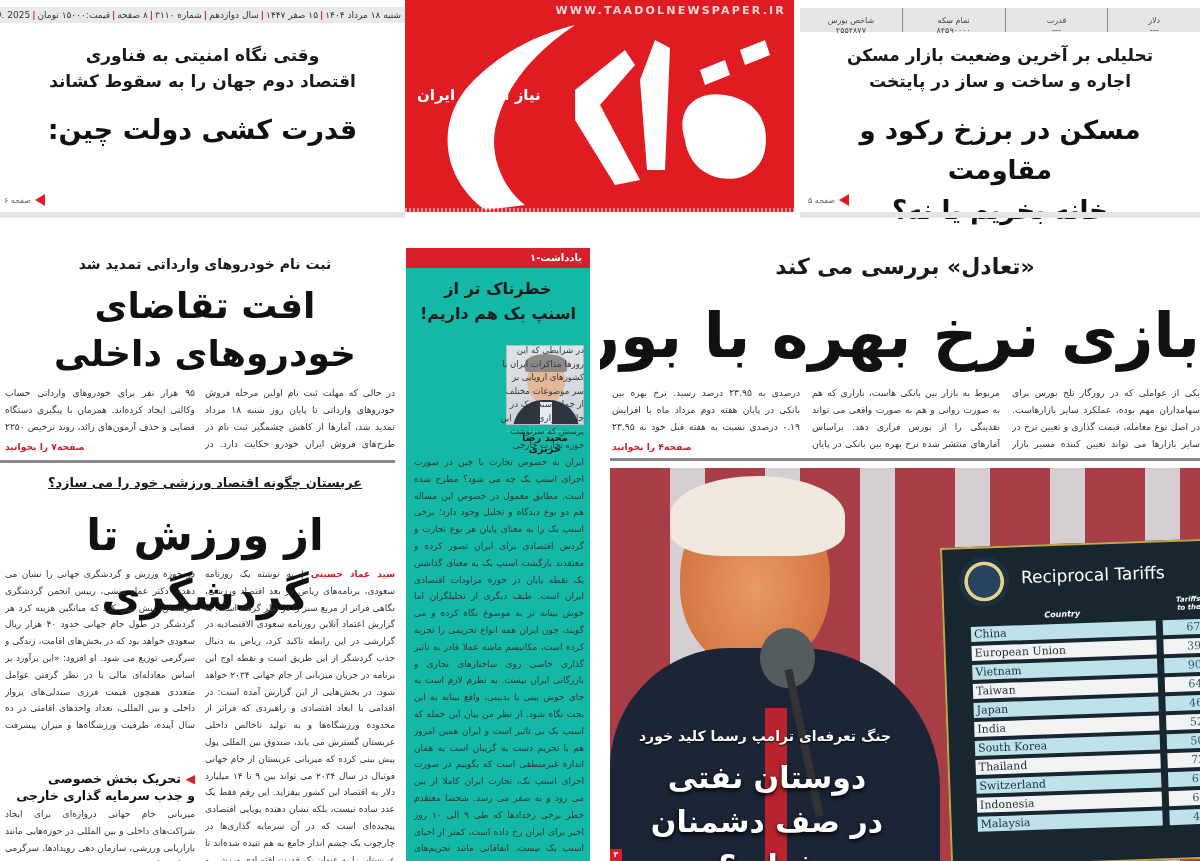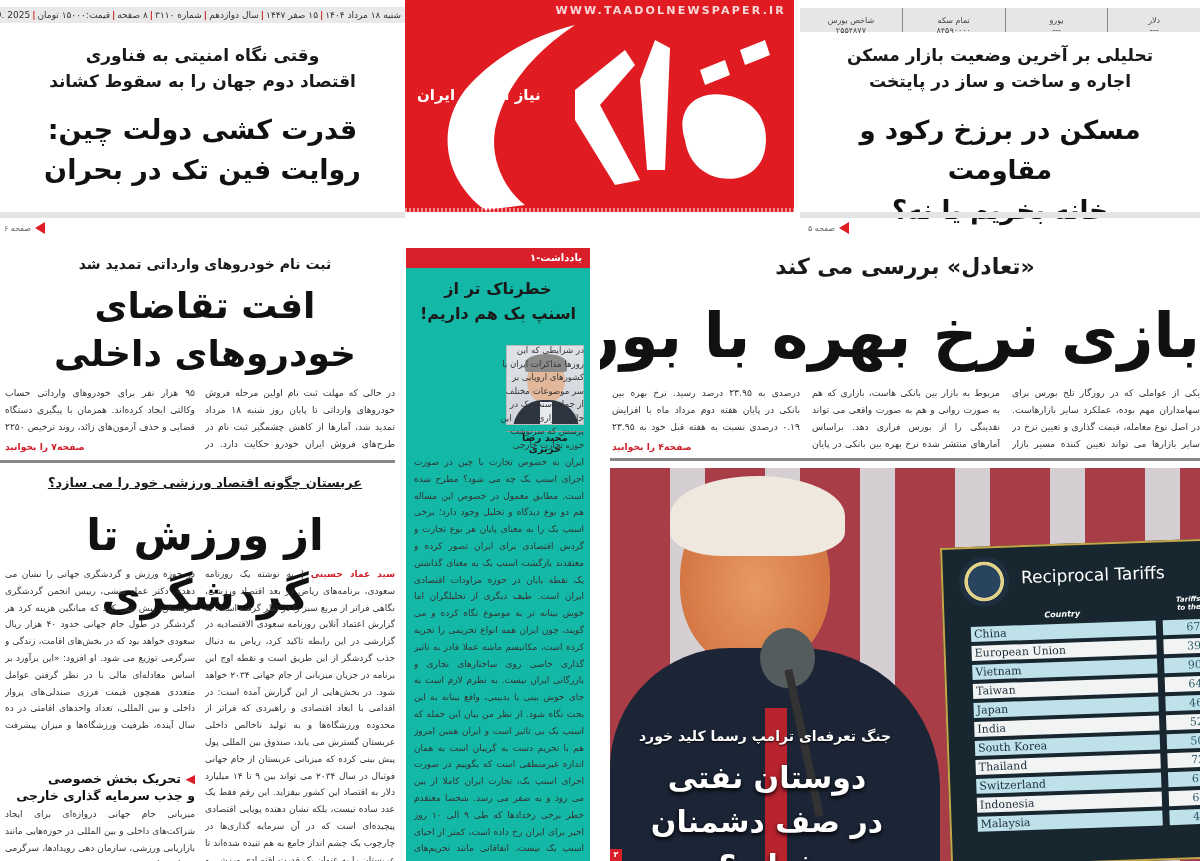--- a/index.html
+++ b/index.html
@@ -23,21 +23,21 @@
   .mast-url { position: absolute; right: 8px; top: 4px; font-family: "DejaVu Sans", sans-serif; font-size: 11px; letter-spacing: 2.2px; color: #f7d8d8; font-weight: bold; direction: ltr; }
   .mast-logo { position: absolute; left: 20px; top: 10px; width: 360px; height: 200px; }
   .mast-tag { position: absolute; left: 12px; top: 86px; font-size: 15px; font-weight: bold; color: #fff; }
   .mast-bottom { position: absolute; left: 0; bottom: 0; width: 100%; height: 4px; background: repeating-linear-gradient(90deg,#fff 0 2px,#e11b22 2px 4px); opacity: .5; }
 
   
   .kicker { font-family: "DejaVu Sans", sans-serif; font-weight: bold; text-align: center; color: #1a1a1a; }
   .head { font-family: "DejaVu Sans", sans-serif; font-weight: bold; text-align: center; color: #111; }
   .body-col { font-family: "DejaVu Sans", sans-serif; font-size: 9.2px; line-height: 17px; color: #333; text-align: justify; overflow: hidden; }
   .more { color: #d0202a; font-weight: bold; }
-  .page-ref { font-size: 8px; color: #666; display: flex; align-items: center; gap: 4px; margin-top: 28px; }
+  .page-ref { font-size: 8px; color: #666; display: flex; align-items: center; gap: 4px; }
   .tri { width: 0; height: 0; border-top: 6px solid transparent; border-bottom: 6px solid transparent; }
   .tri-left { border-right: 10px solid #e11b22; }
   .gray-rule { height: 6px; background: #e4e4e4; }
   .rule { height: 3px; background: #888; }
 
   
   .tl-kicker { left: 10px; top: 42px; width: 385px; font-size: 17px; line-height: 26px; }
   .tl-head { left: 10px; top: 110px; width: 385px; font-size: 27px; line-height: 40px; }
   .tr-kicker { left: 805px; top: 42px; width: 390px; font-size: 17px; line-height: 26px; }
   .tr-head { left: 805px; top: 110px; width: 390px; font-size: 26px; line-height: 40px; }
@@ -86,21 +86,21 @@
 <div class="abs infobar-left">
   <span>شنبه ۱۸ مرداد ۱۴۰۴</span><span class="sep">|</span><span>۱۵ صفر ۱۴۴۷</span><span class="sep">|</span><span>سال دوازدهم</span><span class="sep">|</span><span>شماره ۳۱۱۰</span><span class="sep">|</span><span>۸ صفحه</span><span class="sep">|</span><span>قیمت:۱۵۰۰۰ تومان</span><span class="sep">|</span><span style="direction:ltr">Sat. Aug 9. 2025</span>
 </div>
 
 <div class="abs infobar-right">
   <div class="tick">
       <div>دلار</div>
       <div>---</div>
     </div>
   <div class="tick">
-      <div>یورو</div>
+      <div>قدرت</div>
       <div>---</div>
     </div>
   <div class="tick">
       <div>تمام سکه</div>
       <div>۸۴۵۹۰۰۰۰</div>
     </div>
   <div class="tick">
       <div>شاخص بورس</div>
       <div>۲۵۵۴۸۷۷</div>
     </div>
@@ -119,21 +119,20 @@
   <div class="mast-tag">نیاز اقتصاد ایران</div>
   <div class="mast-bottom"></div>
 </div>
 
 <div class="abs kicker tl-kicker">
   <div>وقتی نگاه امنیتی به فناوری</div>
     <div>اقتصاد دوم جهان را به سقوط کشاند</div>
 </div>
 <div class="abs head tl-head">
   <div>قدرت کشی دولت چین:</div>
-    <div>روایت فین تک در بحران</div>
 </div>
 <div class="abs page-ref" style="left:4px; top:194px;">
   <span class="tri tri-left"></span>
   <span>صفحه ۶</span>
 </div>
 <div class="abs gray-rule" style="left:0; top:212px; width:405px;"></div>
 
 <div class="abs kicker tr-kicker">
   <div>تحلیلی بر آخرین وضعیت بازار مسکن</div>
     <div>اجاره و ساخت و ساز در پایتخت</div>

